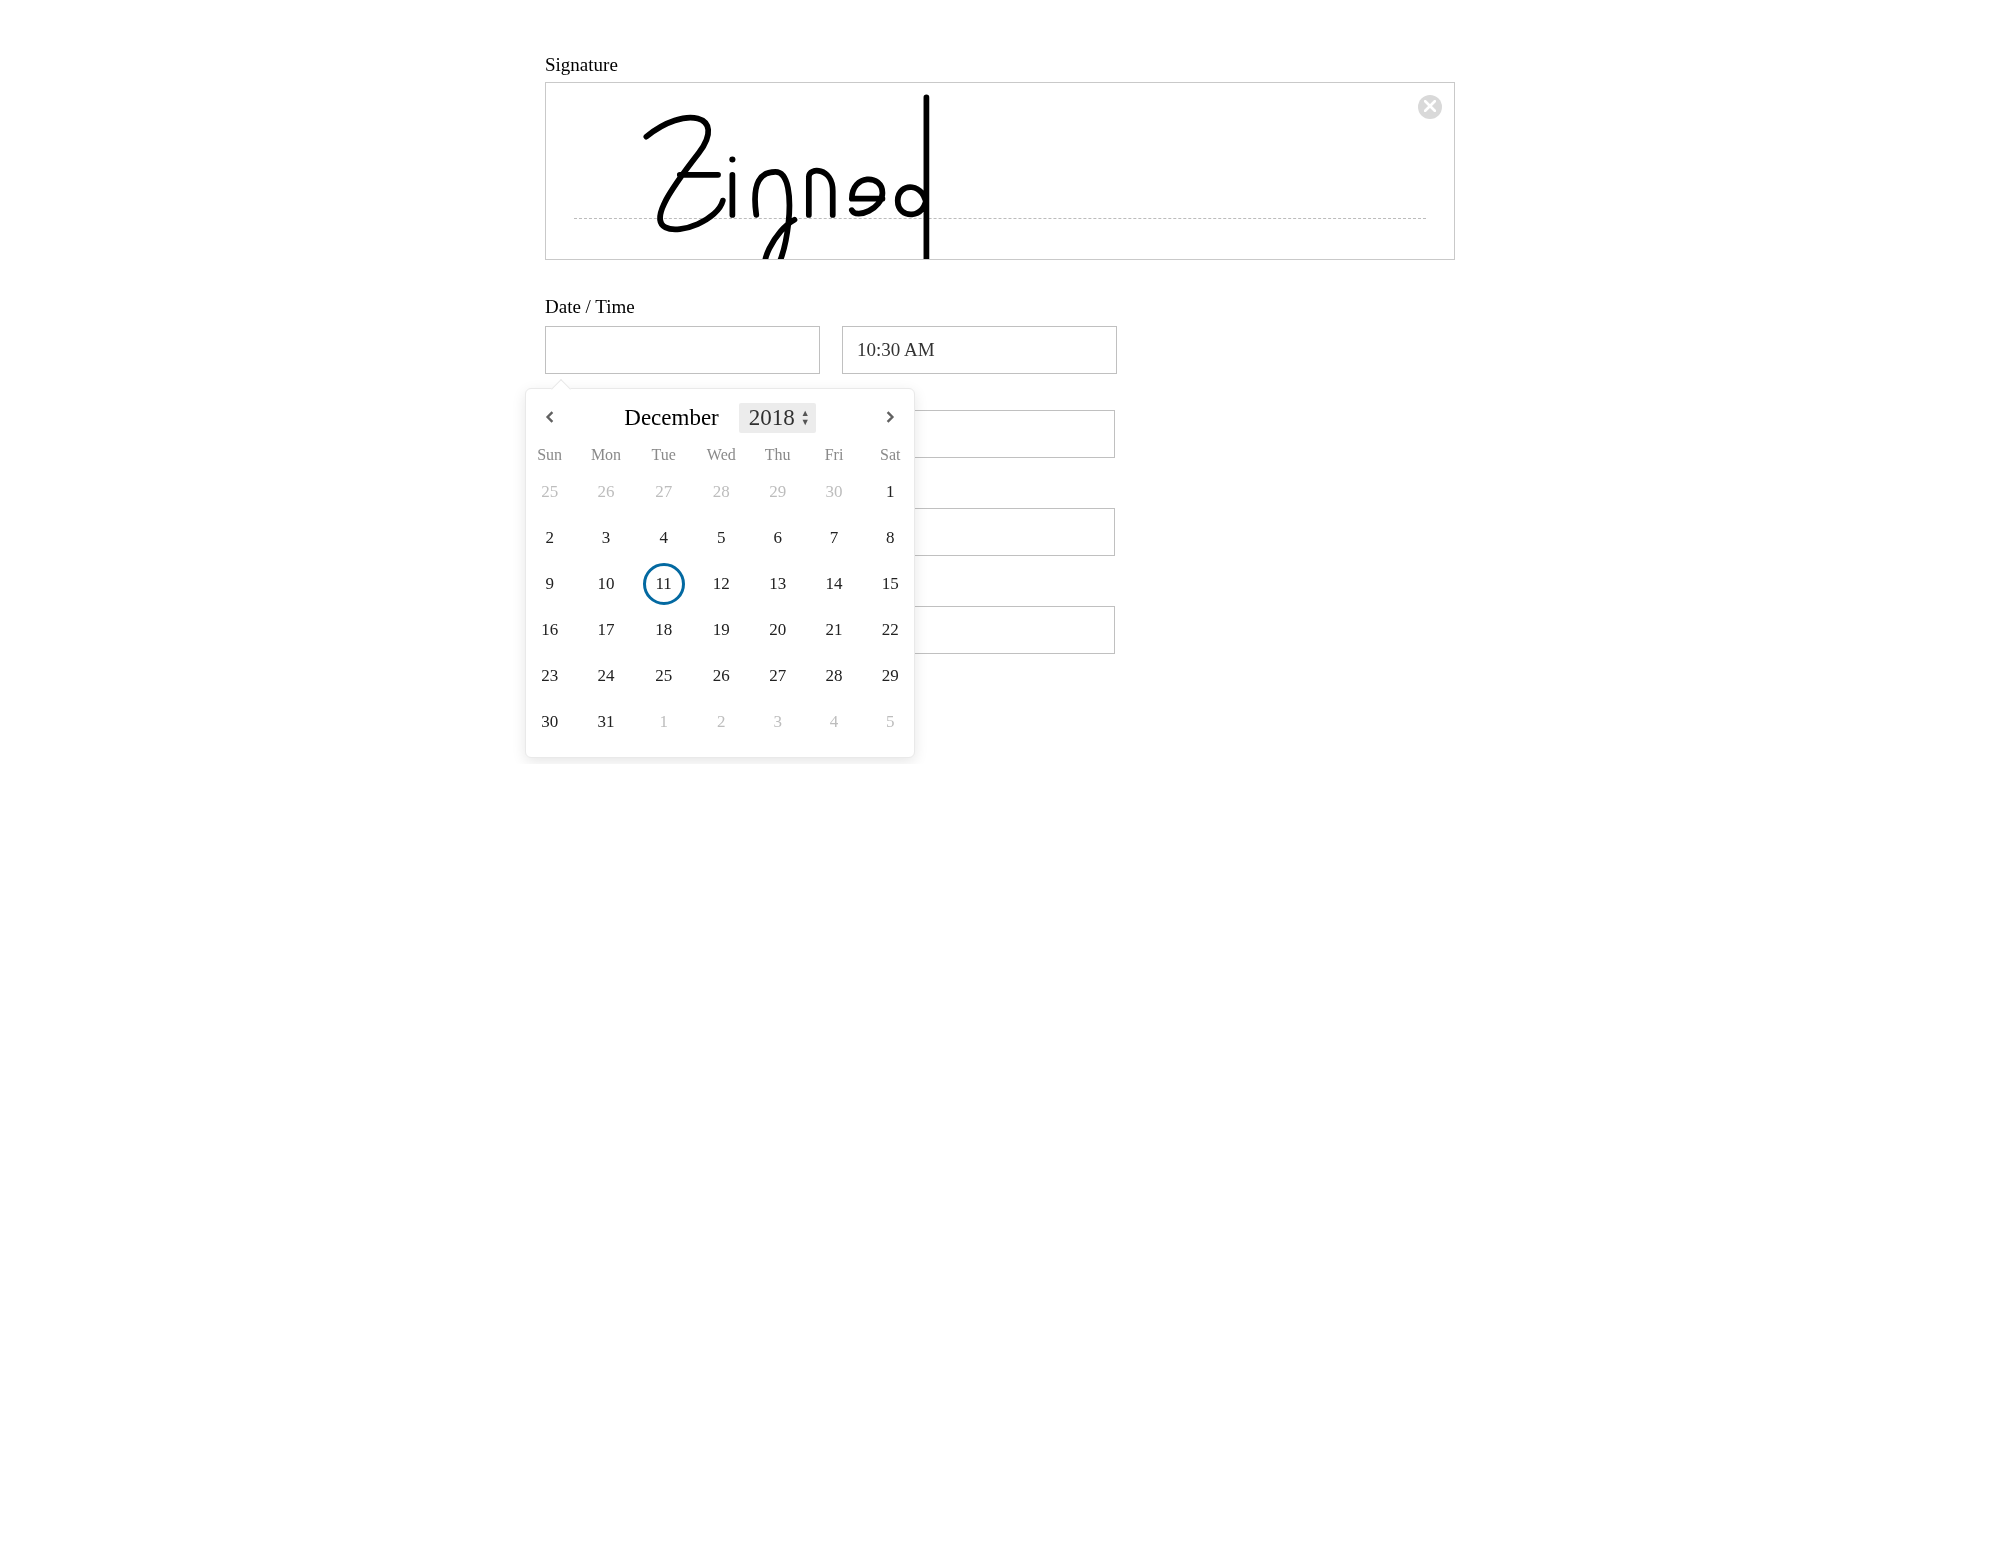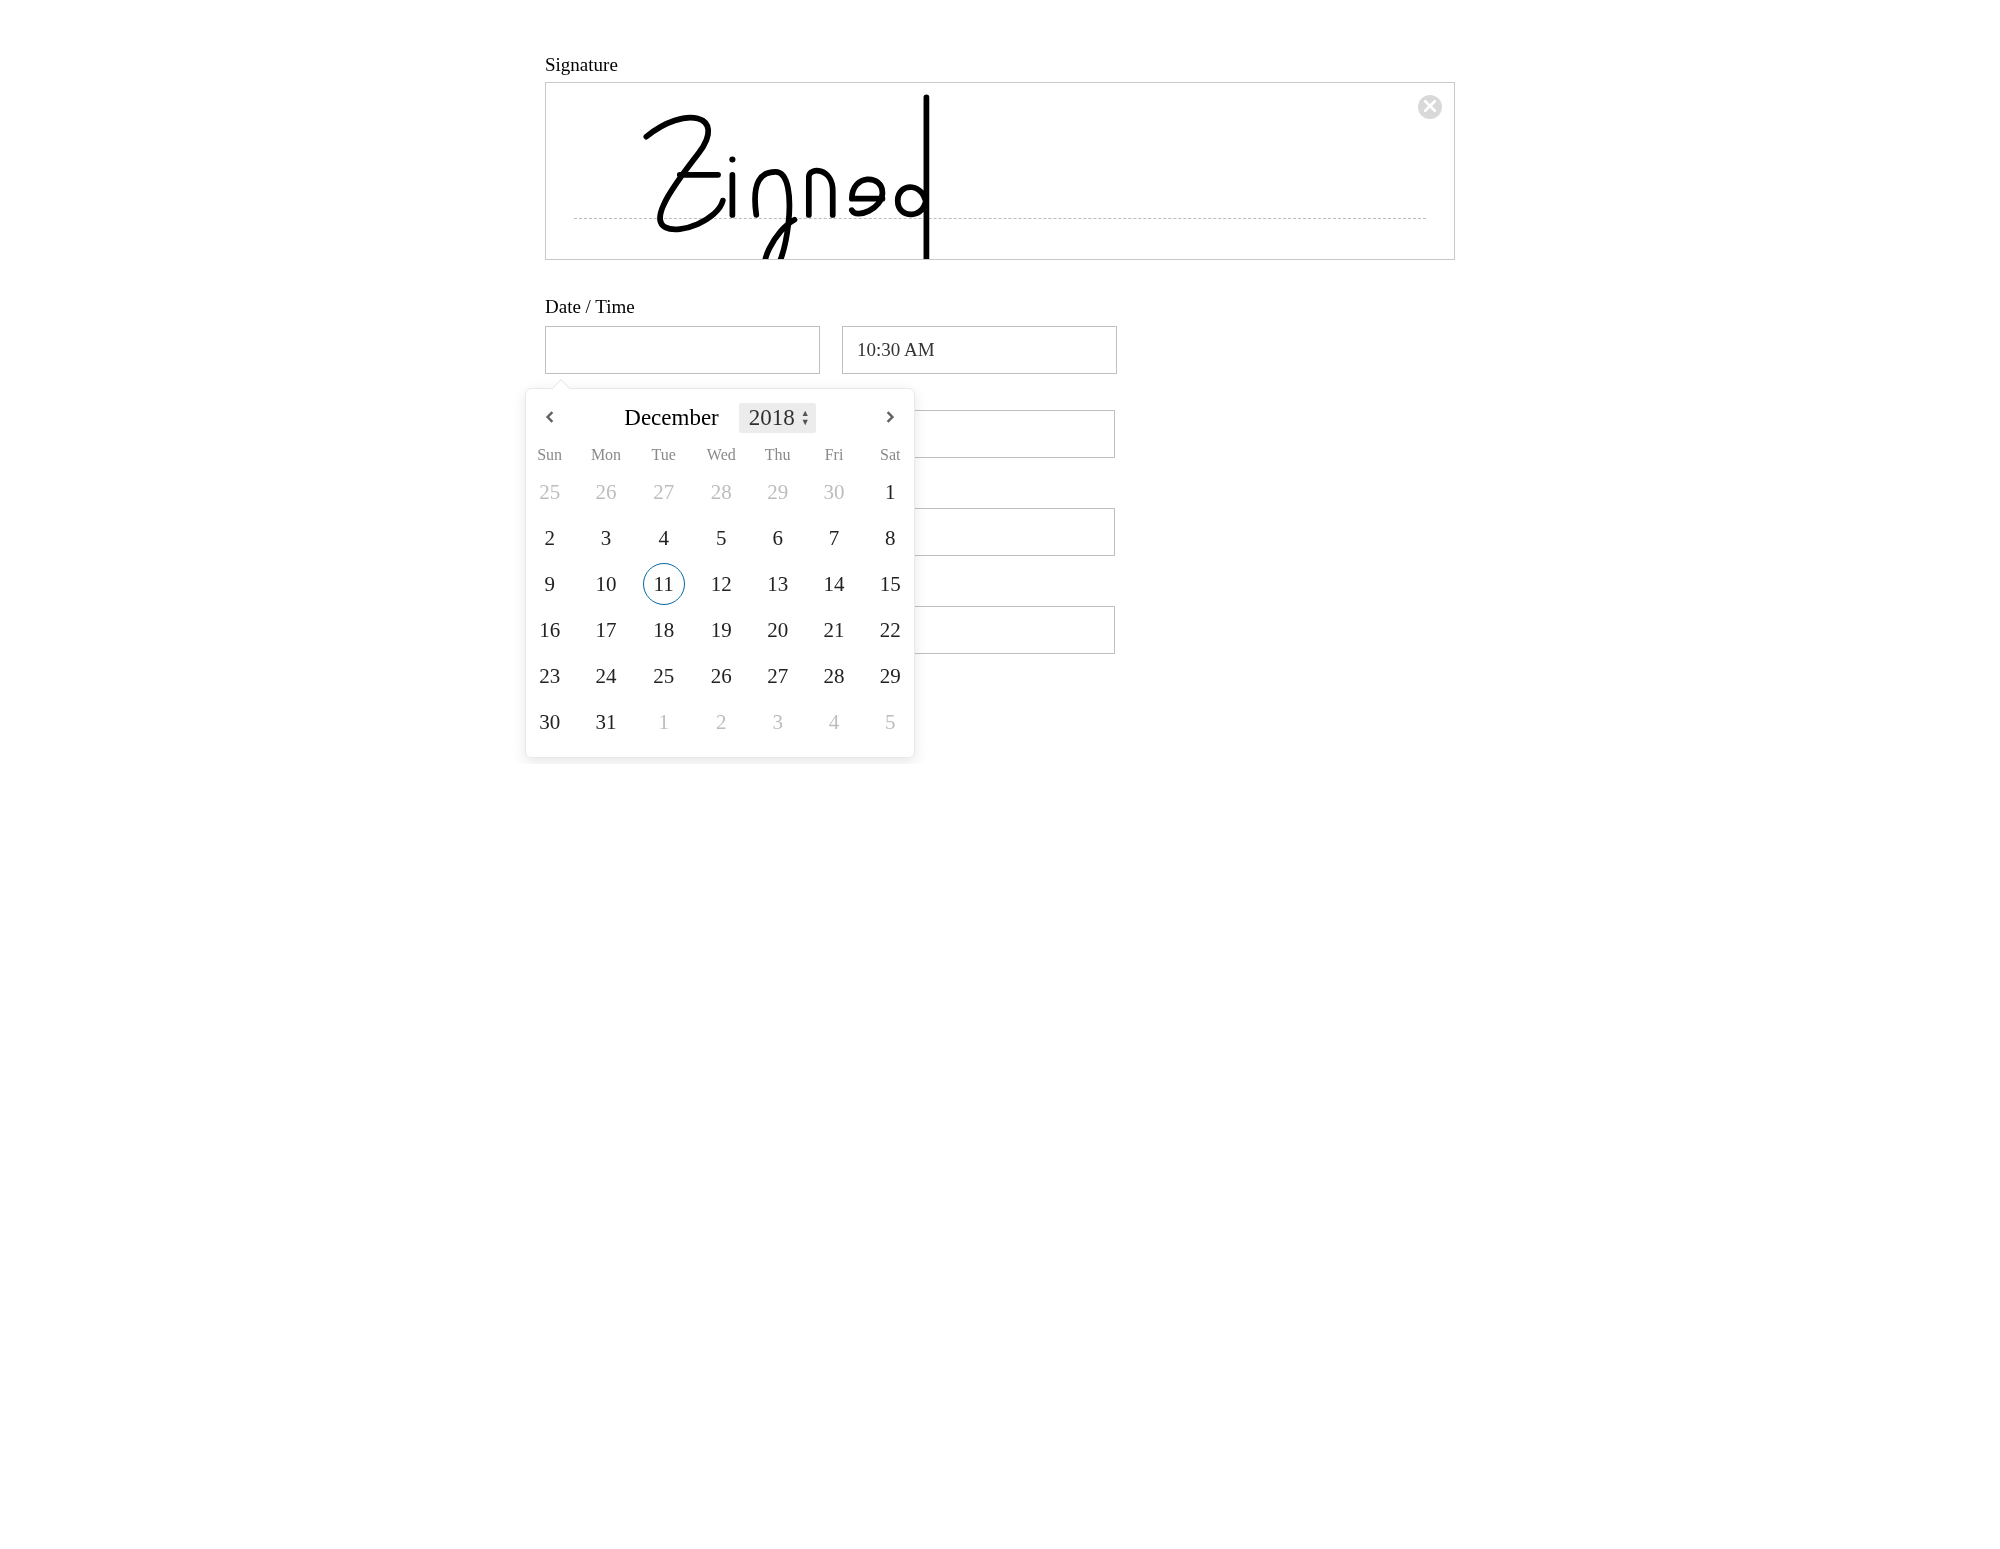--- a/index.html
+++ b/index.html
@@ -159,29 +159,29 @@
     display: grid;
     grid-template-columns: repeat(7, 1fr);
     column-gap: 17px;
     width: 100%;
   }
   .dp-dow, .dp-day {
     height: 46px;
     display: flex;
     align-items: center;
     justify-content: center;
-    font-size: 21px;
+    font-size: 17px;
     cursor: default;
   }
   .dp-dow { color: #8a8a8a; height: 28px; font-size: 16px; }
 
   .dp-day { color: #222; cursor: pointer; }
   .dp-day.other { color: #bdbdbd; }
   .dp-day.today {
-    border: 1px solid #0369a1;
+    border: 3px solid #0369a1;
     border-radius: 50%;
     width: 42px; height: 42px;
     margin: 2px auto;
     text-align: center;
   }
 </style>
 </head>
 <body>
 
 <div class="page">

